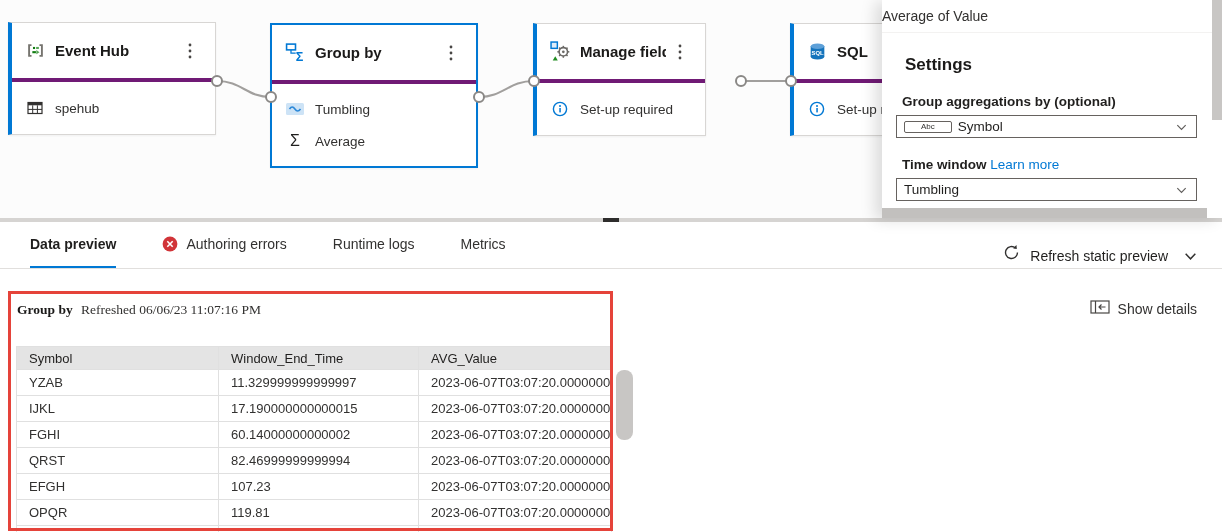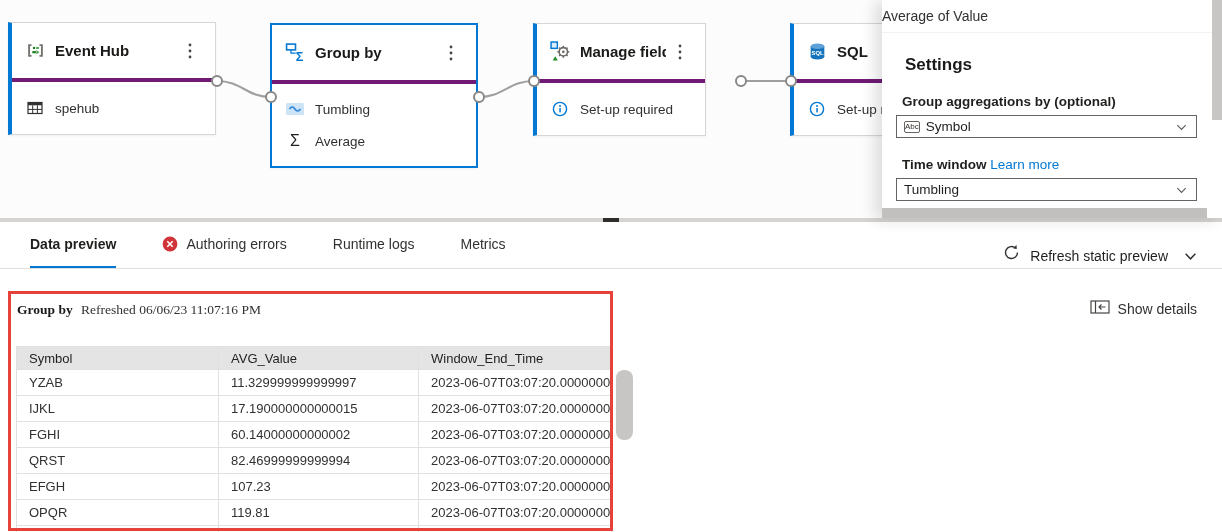--- a/index.html
+++ b/index.html
@@ -31,21 +31,21 @@
   .panel{position:absolute;left:882px;top:0;width:340px;height:218px;background:#fff;z-index:5;
          box-shadow:-7px 2px 14px rgba(0,0,0,.13);box-sizing:border-box;overflow:hidden;}
   .panel-item{height:33px;display:flex;align-items:center;font-size:14px;color:#323130;
               border-bottom:1px solid #f3f2f1;cursor:pointer;box-sizing:border-box;}
   .settings-title{margin:22px 0 0 23px;font-size:17px;font-weight:700;color:#1b1a19;}
   .field-label{margin:19px 0 6px 20px;font-size:13.5px;font-weight:700;color:#201f1e;}
   .field-label .link{color:#0078d4;font-weight:400;text-decoration:none;cursor:pointer;}
   .dd{position:relative;margin-left:14px;width:301px;height:23px;border:1px solid #66625f;background:#fff;
       display:flex;align-items:center;gap:6px;padding:0 26px 0 7px;box-sizing:border-box;font-size:13.5px;
       color:#201f1e;cursor:pointer;}
-  .abc-badge{border:1px solid #66625f;border-radius:2px;font-size:8px;line-height:10px;padding:0 0;color:#323130;}
+  .abc-badge{border:1px solid #66625f;border-radius:2px;font-size:8px;line-height:10px;padding:0 16px;color:#323130;}
   .dd-chevron{position:absolute;right:8px;top:5px;width:13px;height:13px;}
   .panel-hscroll{position:absolute;left:0;bottom:0;width:325px;height:10px;background:#c2c0be;}
   .panel-vscroll{position:absolute;right:0;top:0;width:10px;height:120px;background:#c8c6c4;}
 
   
   .tabbar{position:absolute;left:0;top:222px;width:1222px;height:47px;background:#fff;z-index:2;
           border-bottom:1px solid #e1dfdd;box-sizing:border-box;display:flex;align-items:stretch;}
   .tabs{display:flex;gap:46px;padding-left:30px;justify-content:center;}
   .tab{display:flex;align-items:center;gap:8px;font-size:14px;color:#323130;cursor:pointer;
        border-bottom:2px solid transparent;box-sizing:border-box;}
@@ -327,22 +327,22 @@
         <line x1="5.5" y1="1" x2="5.5" y2="13" stroke="#484644" stroke-width="1.2"></line>
         <path d="M15.5 7 H9 M11.5 4.5 L9 7 L11.5 9.5" fill="none" stroke="#484644" stroke-width="1.2"></path>
       </svg>
     </span>
     <span>Show details</span>
   </div>
 
   <div class="tbl">
     <div class="tr th">
       <div class="td">Symbol</div>
+      <div class="td">Window_End_Time</div>
       <div class="td">AVG_Value</div>
-      <div class="td">Window_End_Time</div>
     </div>
     <div class="tr">
       <div class="td">YZAB</div>
       <div class="td">11.329999999999997</div>
       <div class="td">2023-06-07T03:07:20.0000000Z</div>
     </div>
     <div class="tr">
       <div class="td">IJKL</div>
       <div class="td">17.190000000000015</div>
       <div class="td">2023-06-07T03:07:20.0000000Z</div>

